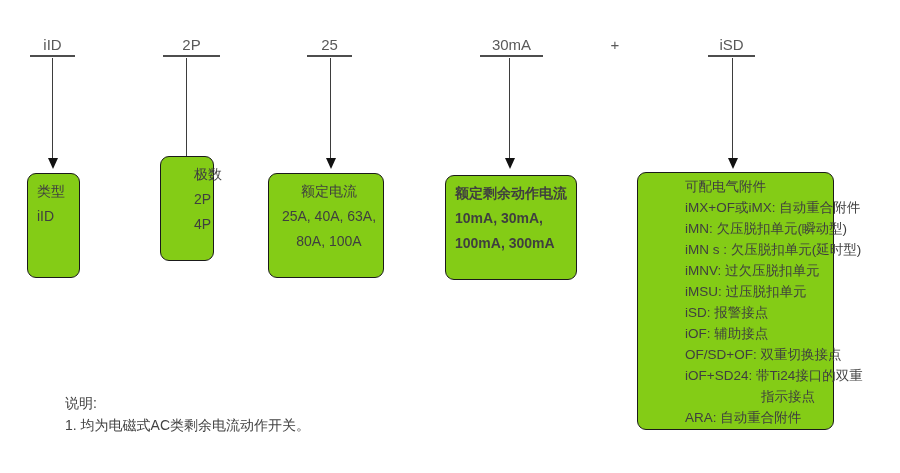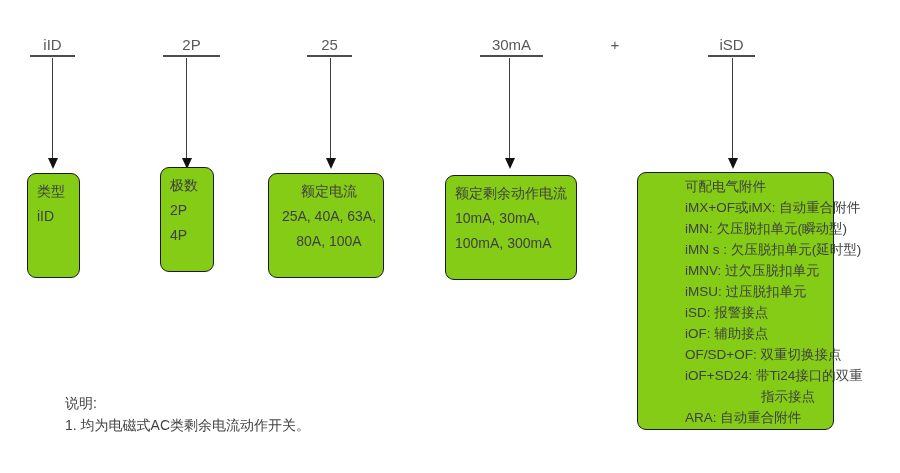--- a/index.html
+++ b/index.html
@@ -70,23 +70,23 @@
     border: 1.5px solid #1a1a1a;
     border-radius: 9px;
     background: #84cc16;
     color: #3f3f3f;
     font-size: 14px;
   }
   .box .inner { padding: 5px 3px 0 9px; }
   .box .bline { line-height: 25px; white-space: nowrap; }
 
   .box-type     { left: 27px;  top: 173px; width: 53px;  height: 105px; }
-  .box-poles    { left: 160px; top: 167px; width: 54px;  height: 105px; }
+  .box-poles    { left: 160px; top: 156px; width: 54px;  height: 105px; padding-left: 24px; }
   .box-rated    { left: 268px; top: 173px; width: 116px; height: 105px; text-align: center; }
-  .box-residual { left: 445px; top: 175px; width: 132px; height: 105px; }
+  .box-residual { left: 445px; top: 175px; width: 132px; height: 105px; font-weight: bold; }
 
   .box-acc      { left: 637px; top: 172px; width: 197px; height: 258px; font-size: 13.5px; padding-left: 41px; }
   .box-acc .inner { padding: 3px 2px 0 6px; }
   .box-acc .bline { line-height: 21px; white-space: nowrap; }
   .box-acc .bline.indent { padding-left: 76px; }
 
   
   .note {
     position: absolute;
     left: 22px;

